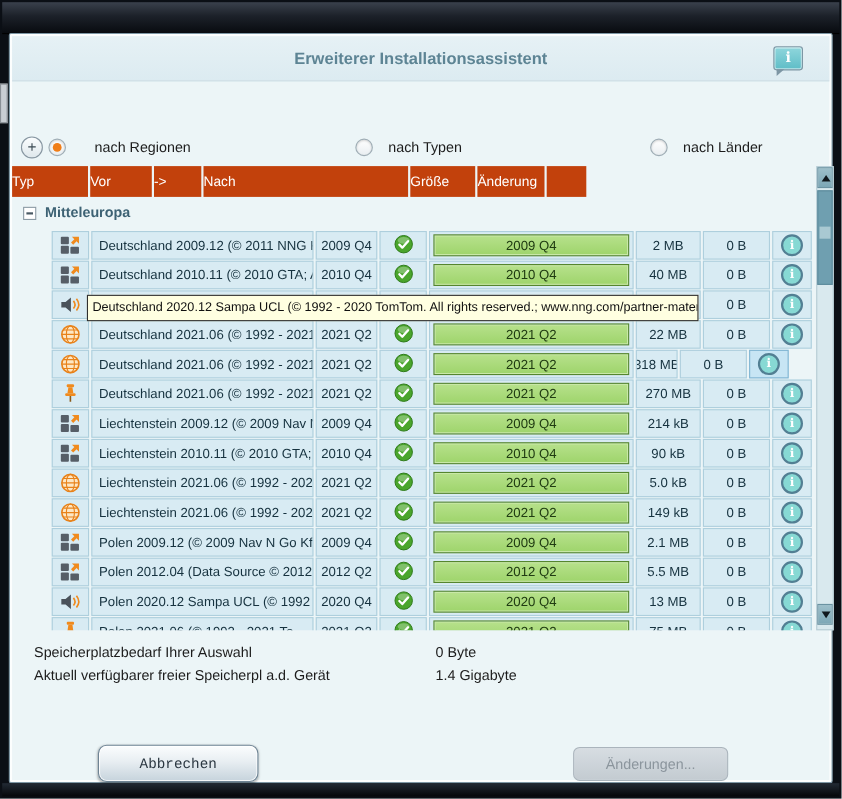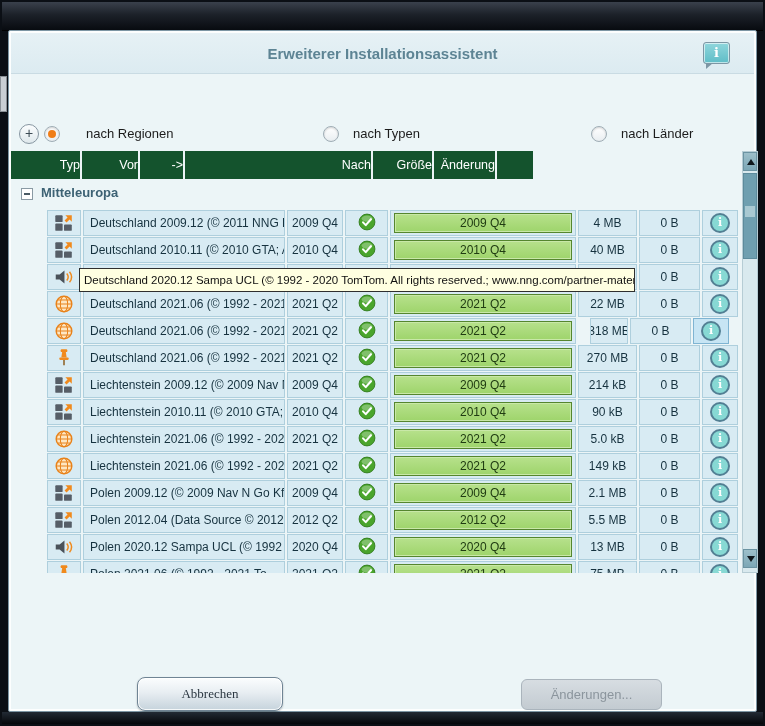--- a/index.html
+++ b/index.html
@@ -72,22 +72,22 @@
   }
   .radio.sel::after{
     content:'';position:absolute;left:3px;top:3px;right:3px;bottom:3px;
     border-radius:50%;background:#f07d17;
   }
   .radio-label{position:absolute;top:5px;font-size:13px;color:#1c1c1c;cursor:pointer;white-space:nowrap;}
   
   .table-area{position:absolute;left:2px;top:120px;width:747px;height:422px;}
   .thead{position:absolute;left:0;top:0;display:flex;gap:2px;height:28px;}
   .hcell{
-    background:#14532d;color:#ffffff;font-size:12.5px;
-    text-align:right;line-height:28px;height:28px;box-sizing:border-box;
+    background:#c2410c;color:#ffffff;font-size:12.5px;
+    text-align:left;line-height:28px;height:28px;box-sizing:border-box;
     overflow:hidden;white-space:nowrap;
   }
   .group-row{position:absolute;left:0;top:31px;width:727px;height:26px;}
   .collapse-box{
     position:absolute;left:10px;top:6px;width:12px;height:12px;
     background:#fff;border:1px solid #8a9aa4;box-sizing:border-box;cursor:pointer;
   }
   .collapse-box::after{
     content:'';position:absolute;left:2px;top:4px;width:6px;height:2px;background:#4a5a64;
   }
@@ -145,21 +145,21 @@
   .footer{position:absolute;left:0;top:548px;width:100%;height:60px;}
   .f-label,.f-value{position:absolute;font-size:13px;color:#1c1c1c;white-space:nowrap;}
   .l1{left:22px;top:6px;} .v1{left:387px;top:6px;}
   .l2{left:22px;top:27px;} .v2{left:387px;top:27px;}
   
   .btn-cancel{
     position:absolute;left:80px;top:646px;width:146px;height:34px;
     background:linear-gradient(#fbfdfe 0%,#e8eef2 45%,#c6d3dc 100%);
     border:1px solid #6f8494;border-radius:8px;
     box-shadow:0 1px 2px rgba(0,0,0,0.25), inset 0 0 0 1px rgba(255,255,255,0.8);
-    font-family:Liberation Serif, serif;font-size:13px;color:#2a3640;cursor:pointer;margin-left:48px;
+    font-family:Liberation Mono, monospace;font-size:13px;color:#2a3640;cursor:pointer;
   }
   .btn-exec{
     position:absolute;left:512px;top:648px;width:141px;height:31px;
     background:linear-gradient(#d7dde2,#c3cbd1);
     border:1px solid #aab4bc;border-radius:6px;
     font-family:"Liberation Sans",sans-serif;font-size:13px;color:#8b959d;
   }
 </style>
 </head>
 <body>
@@ -227,21 +227,21 @@
             <div class="cell check-cell" style="width: 43px;">
               <span><svg viewBox="0 0 20 20" width="18" height="18">
                   <circle cx="10" cy="10" r="8.8" fill="#4aa52c" stroke="#2f7a1a" stroke-width="1"></circle>
                   <ellipse cx="10" cy="6.2" rx="6" ry="3.4" fill="rgba(255,255,255,0.30)"></ellipse>
                   <path d="M5.6 10.4 l3 3.1 5.8-6.6" stroke="#ffffff" stroke-width="2.3" fill="none" stroke-linecap="round" stroke-linejoin="round"></path>
                 </svg></span>
             </div>
             <div class="cell nach-cell" style="width: 186px;">
               <button class="nach-btn">2009 Q4</button>
             </div>
-            <div class="cell size-cell" style="width: 59px;">4 MB</div>
+            <div class="cell size-cell" style="width: 59px;">2 MB</div>
             <div class="cell change-cell" style="width: 61px;">0 B</div>
             <div class="cell info-cell" style="width: 36px;">
               <span class="info-i">i</span>
             </div>
           </div>
           <div class="row">
             <div class="cell indent" style="width: 34px;"></div>
             <div class="cell icon-cell" style="width: 34px;">
               <span>
                 <svg class="icon-wrap" viewBox="0 0 24 24" width="22" height="22">
@@ -340,21 +340,21 @@
             <div class="cell check-cell" style="width: 43px;">
               <span><svg viewBox="0 0 20 20" width="18" height="18">
                   <circle cx="10" cy="10" r="8.8" fill="#4aa52c" stroke="#2f7a1a" stroke-width="1"></circle>
                   <ellipse cx="10" cy="6.2" rx="6" ry="3.4" fill="rgba(255,255,255,0.30)"></ellipse>
                   <path d="M5.6 10.4 l3 3.1 5.8-6.6" stroke="#ffffff" stroke-width="2.3" fill="none" stroke-linecap="round" stroke-linejoin="round"></path>
                 </svg></span>
             </div>
             <div class="cell nach-cell" style="width: 186px;">
               <button class="nach-btn">2021 Q2</button>
             </div>
-            <div class="cell size-cell" style="width: 38px; margin-left: 12px;">318 MB</div>
+            <div class="cell size-cell" style="width: 38px;">318 MB</div>
             <div class="cell change-cell" style="width: 61px;">0 B</div>
             <div class="cell info-cell hl" style="width: 36px;">
               <span class="info-i">i</span>
             </div>
           </div>
           <div class="row">
             <div class="cell indent" style="width: 34px;"></div>
             <div class="cell icon-cell" style="width: 34px;">
               <span>
                 <svg class="icon-wrap" viewBox="0 0 24 24" width="22" height="22">
@@ -634,19 +634,25 @@
             <div class="grip"></div>
           </div>
         <div class="sb-btn down">
             <span class="arr-down"></span>
           </div>
       </div>
     </div>
 
     <div class="tooltip">Deutschland 2020.12 Sampa UCL  (© 1992 - 2020 TomTom. All rights reserved.; www.nng.com/partner-materials)</div>
 
+    <div class="footer">
+      <div class="f-label l1">Speicherplatzbedarf Ihrer Auswahl</div>
+      <div class="f-value v1">0 Byte</div>
+      <div class="f-label l2">Aktuell verfügbarer freier Speicherpl a.d. Gerät</div>
+      <div class="f-value v2">1.4 Gigabyte</div>
+    </div>
 
     <button class="btn-cancel">Abbrechen</button>
     <button class="btn-exec" disabled="">Änderungen...</button>
   </div>
 
   <div class="bottombar"></div>
 </div>
 
 </body></html>

